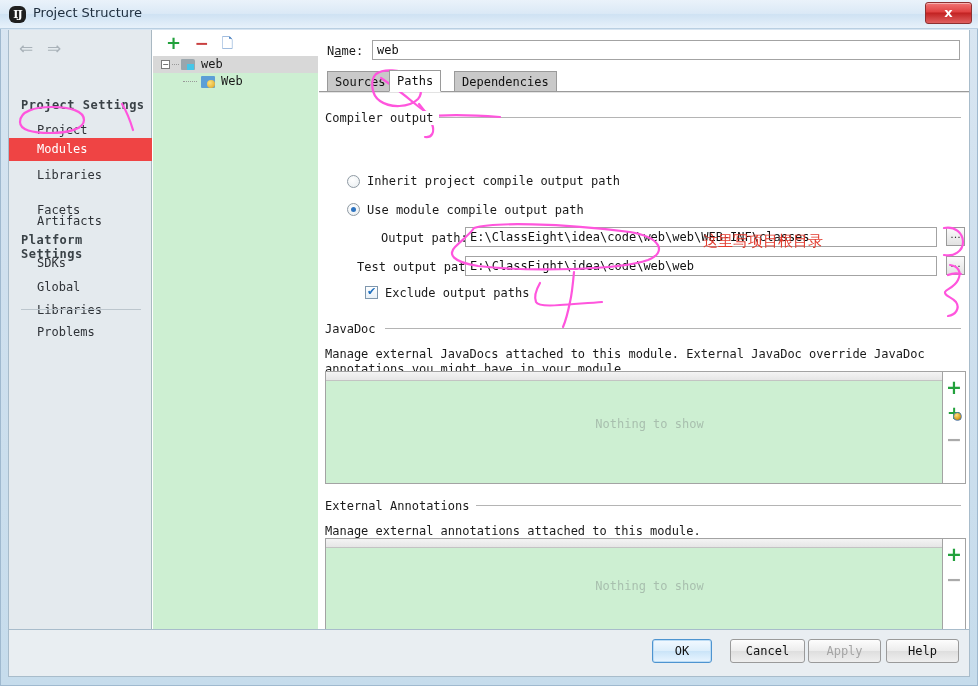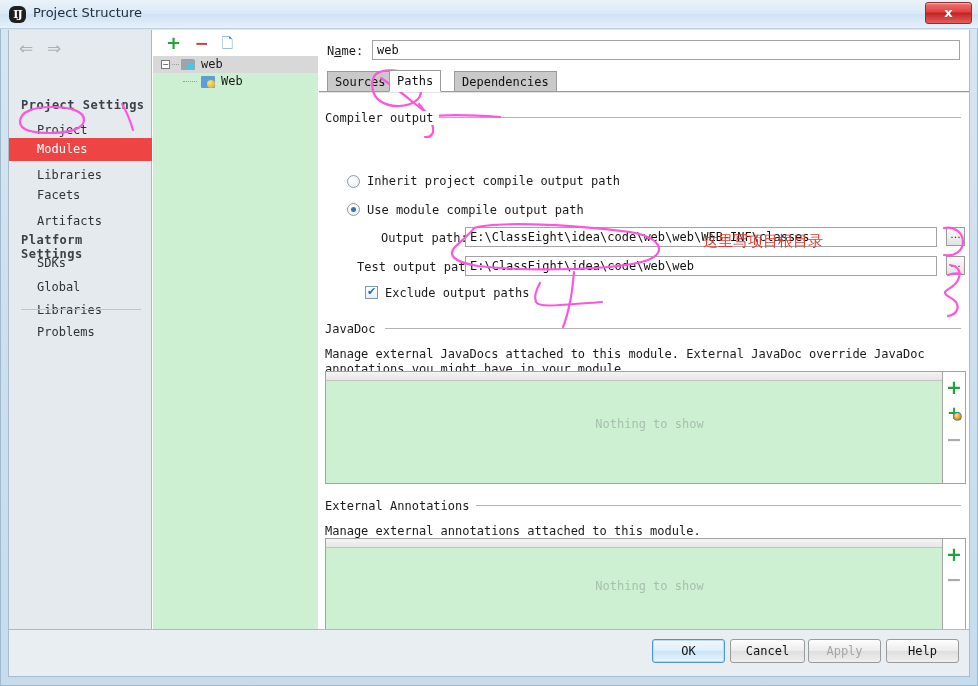--- a/index.html
+++ b/index.html
@@ -351,21 +351,21 @@
     <div class="sidebar">
       <div class="nav-arrows">
         <div class="arrow back">⇐</div>
         <div class="arrow fwd">⇒</div>
       </div>
 
       <div class="group-head" style="top:68px">Project Settings</div>
       <div class="nav-item" style="top:89px">Project</div>
       <div class="nav-item selected" style="top:108px">Modules</div>
       <div class="nav-item" style="top:134px">Libraries</div>
-      <div class="nav-item" style="top:154px">Facets</div>
+      <div class="nav-item" style="top:169px">Facets</div>
       <div class="nav-item" style="top:180px">Artifacts</div>
 
       <div class="group-head" style="top:203px">Platform Settings</div>
       <div class="nav-item" style="top:222px">SDKs</div>
       <div class="nav-item" style="top:246px">Global Libraries</div>
 
       <div class="nav-sep" style="top:279px"></div>
       <div class="nav-item" style="top:291px">Problems</div>
     </div>
 
@@ -449,21 +449,21 @@
       </div>
       <div class="side-btns" style="left:624px; top:508px; width:23px; height:105px">
         <div class="sb sb-plus" style="top:4px">+</div>
         <div class="sb sb-minus" style="top:29px">−</div>
       </div>
 
     </div>
   </div>
 
   <div class="footer">
-    <div class="btn primary" style="left:643px; width:73px">OK</div>
+    <div class="btn primary" style="left:643px; width:60px">OK</div>
     <div class="btn" style="left:721px; width:75px">Cancel</div>
     <div class="btn disabled" style="left:799px; width:73px">Apply</div>
     <div class="btn" style="left:877px; width:73px">Help</div>
   </div>
 
   <svg class="ink" viewBox="0 0 978 686" xmlns="http://www.w3.org/2000/svg">
     <g fill="none" stroke="#ff55dd" stroke-width="2.2" stroke-linecap="round" stroke-linejoin="round">
 
       <path d="M20,122 C20,111 35,107 52,107 C70,107 84,111 84,120 C84,129 68,133 50,133 C32,133 20,130 20,122 Z"></path>
 

